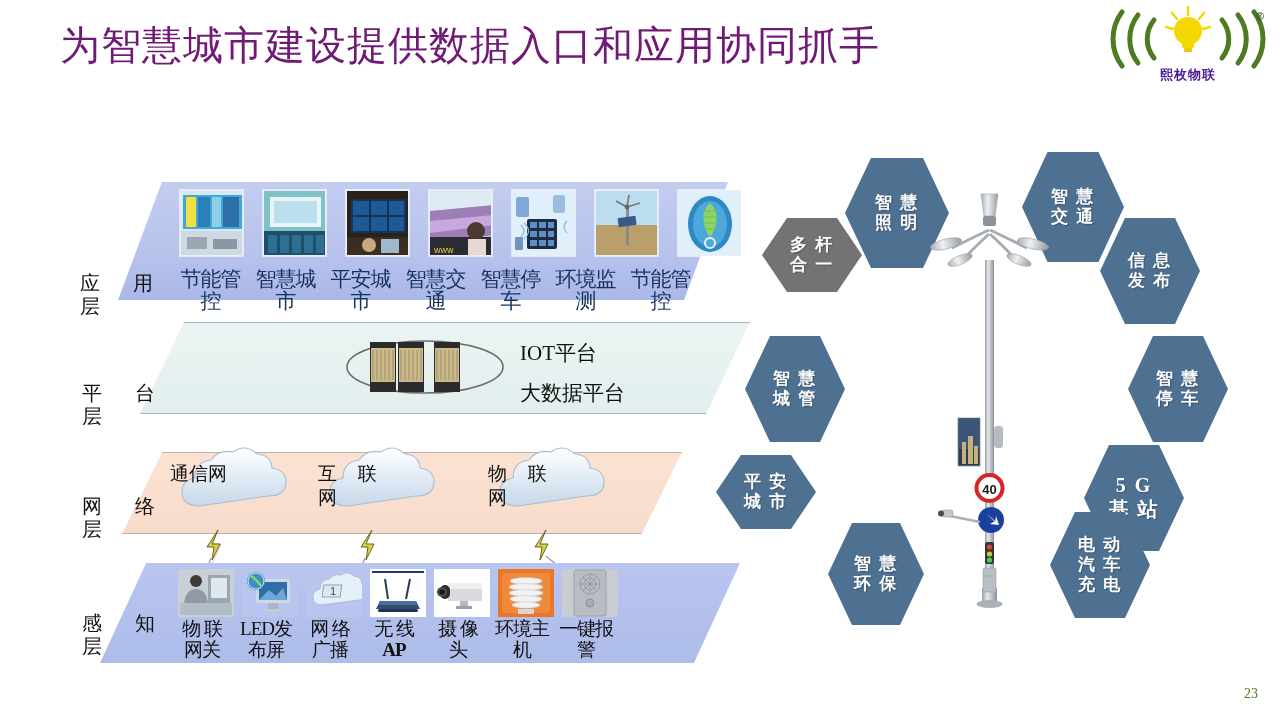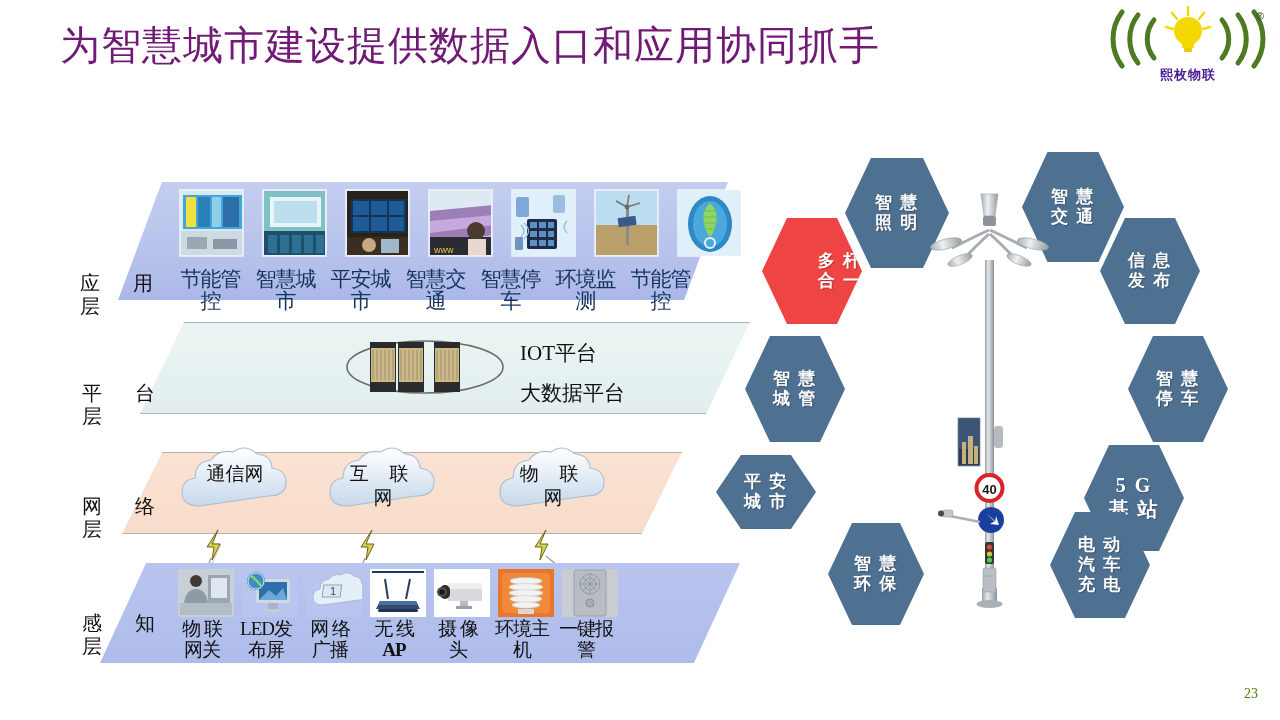--- a/index.html
+++ b/index.html
@@ -74,21 +74,21 @@
     position: absolute; left: 380px; top: 12px;
     font-family: "Liberation Serif", "DejaVu Serif", serif;
     font-size: 21px; color: #101010; line-height: 1.9;
   }
 
   
   #net-layer { left: 122px; top: 452px; width: 560px; height: 82px; }
   #net-shape { background: linear-gradient(180deg,#fbe2d3 0%, #f8dccb 100%); }
   .cloud-wrap { position: absolute; top: -18px; width: 130px; height: 80px; }
   .cloud-label {
-    position: absolute; left: 0; top: 18px; width: 130px; text-align: center;
+    position: absolute; left: 0; top: 18px; width: 130px; text-align: left;
     font-family: "Liberation Serif", "DejaVu Serif", serif;
     font-size: 19px; color: #111; line-height: 1.25;
   }
   .cloud-label .sp { letter-spacing: 8px; }
 
   
   #sense-layer { left: 100px; top: 563px; width: 640px; height: 100px; }
   #sense-shape { background: linear-gradient(180deg,#b9c5ef 0%, #aebcea 100%); }
   .sense-icons { position: absolute; left: 78px; top: 6px; display: flex; gap: 8px; }
   .sicon { width: 56px; height: 48px; position: relative; }
@@ -520,21 +520,21 @@
     <span class="l2">层</span>
   </div>
 
   <div id="hex-container">
       <div class="hex" style="left: 845px; top: 158px; width: 104px; height: 110px; background: rgb(78, 112, 145); font-size: 17px;">
         <div>
           <div>智 慧</div>
           <div>照 明</div>
         </div>
       </div>
-      <div class="hex" style="left: 762px; top: 218px; width: 100px; height: 106px; background: #ef4444; font-size: 17px; justify-content: flex-end;">
+      <div class="hex" style="left: 762px; top: 218px; width: 100px; height: 74px; background: #737373; font-size: 17px;">
         <div>
           <div>多 杆</div>
           <div>合 一</div>
         </div>
       </div>
       <div class="hex" style="left: 745px; top: 336px; width: 100px; height: 106px; background: rgb(78, 112, 145); font-size: 17px;">
         <div>
           <div>智 慧</div>
           <div>城 管</div>
         </div>

